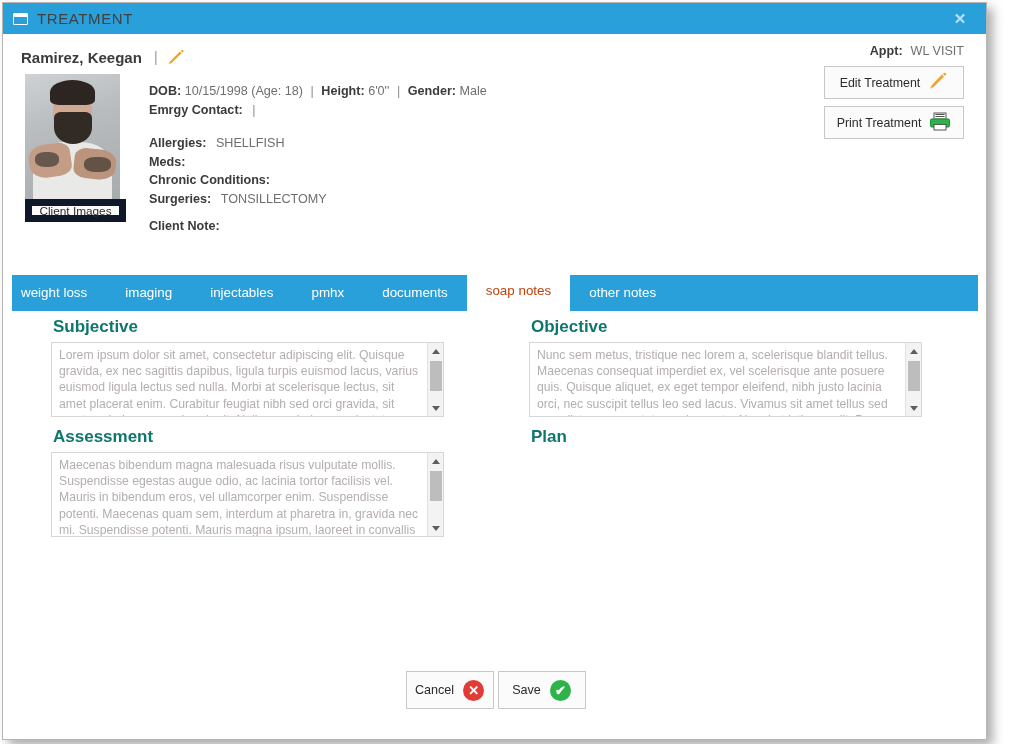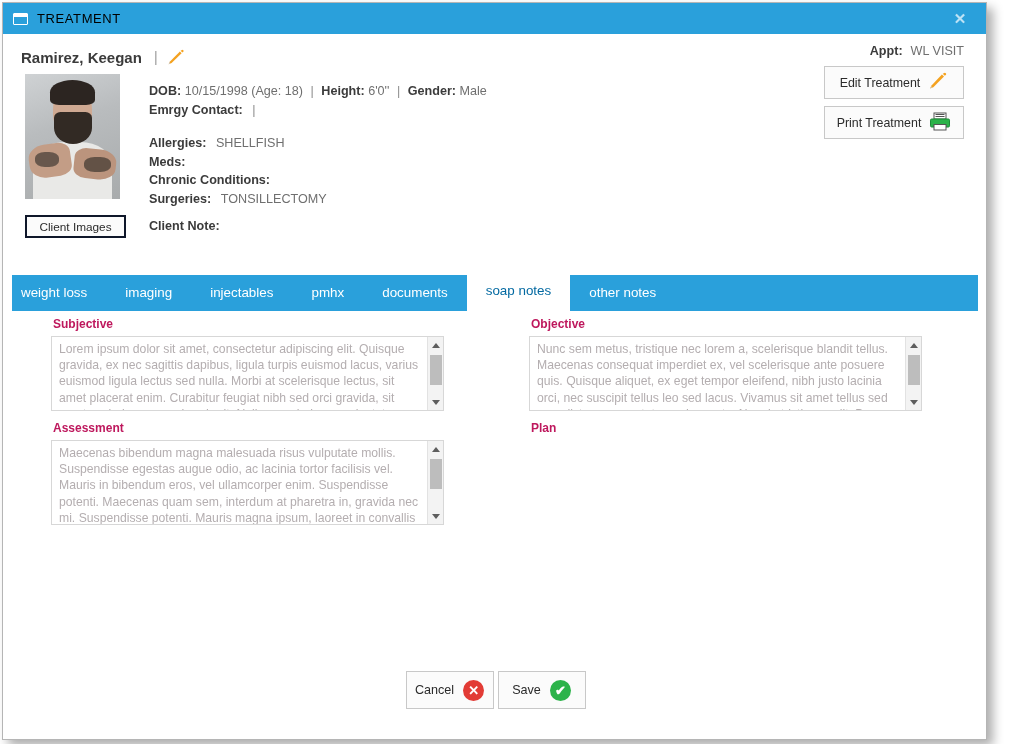--- a/index.html
+++ b/index.html
@@ -45,22 +45,22 @@
     flex: 0 0 auto;
   }
   .titlebar .tb-icon:before {
     content: "";
     position: absolute;
     left: 0; right: 0; top: 0;
     height: 3px;
     background: #ffffff;
   }
   .titlebar .tb-title {
-    color: #000000;
-    font-size: 13px;
+    color: #404040;
+    font-size: 15px;
     letter-spacing: 0.6px;
     line-height: 1;
   }
   .titlebar .tb-close {
     position: absolute;
     right: 0; top: 0;
     width: 52px; height: 31px;
     display: flex;
     align-items: center;
     justify-content: center;
@@ -170,25 +170,25 @@
   .photo .ph-tat1 {
     position:absolute; left:10%; top:62%; width:26%; height:12%;
     background:#4a4038; border-radius:40%; opacity:.75;
   }
   .photo .ph-tat2 {
     position:absolute; right:10%; top:66%; width:28%; height:12%;
     background:#463c34; border-radius:40%; opacity:.75;
   }
 
   .client-images-btn {
-    margin-top: 16px;
+    margin-top: 0;
     width: 101px;
     height: 23px;
     background: #fbfbfb;
-    border: 2px solid #0f172a;
+    border: 7px solid #0f172a;
     box-sizing: border-box;
     font-size: 11.8px;
     color: #2b2b2b;
     display: flex;
     align-items: center;
     justify-content: center;
     cursor: pointer;
     font-family: "Liberation Sans", sans-serif;
   }
 
@@ -223,21 +223,21 @@
     padding: 0 19px;
     font-size: 13.4px;
     color: #ffffff;
     cursor: pointer;
     white-space: nowrap;
     line-height: 1;
   }
   .tab:first-child { padding-left: 9px; }
   .tab.active {
     background: #ffffff;
-    color: #0369a1;
+    color: #c2410c;
     height: 42px;
     margin-top: -1px;
     align-self: flex-start;
     align-items: flex-start;
     padding-top: 10px;
   }
 
   
   .soap {
     position: absolute;
@@ -247,23 +247,23 @@
   }
   .soap-grid {
     display: grid;
     grid-template-columns: 438px 438px;
     column-gap: 0;
     padding-left: 48px;
   }
   .soap-cell { width: 398px; }
   .soap-cell.right { margin-left: 40px; }
   .soap-label {
-    font-size: 12px;
+    font-size: 17px;
     font-weight: bold;
-    color: #be185d;
+    color: #0f766e;
     margin: 6px 0 5px 2px;
   }
   .ta-wrap {
     position: relative;
     width: 393px;
     border: 1px solid #d7d7d7;
     background: #ffffff;
     box-sizing: border-box;
     overflow: hidden;
   }

